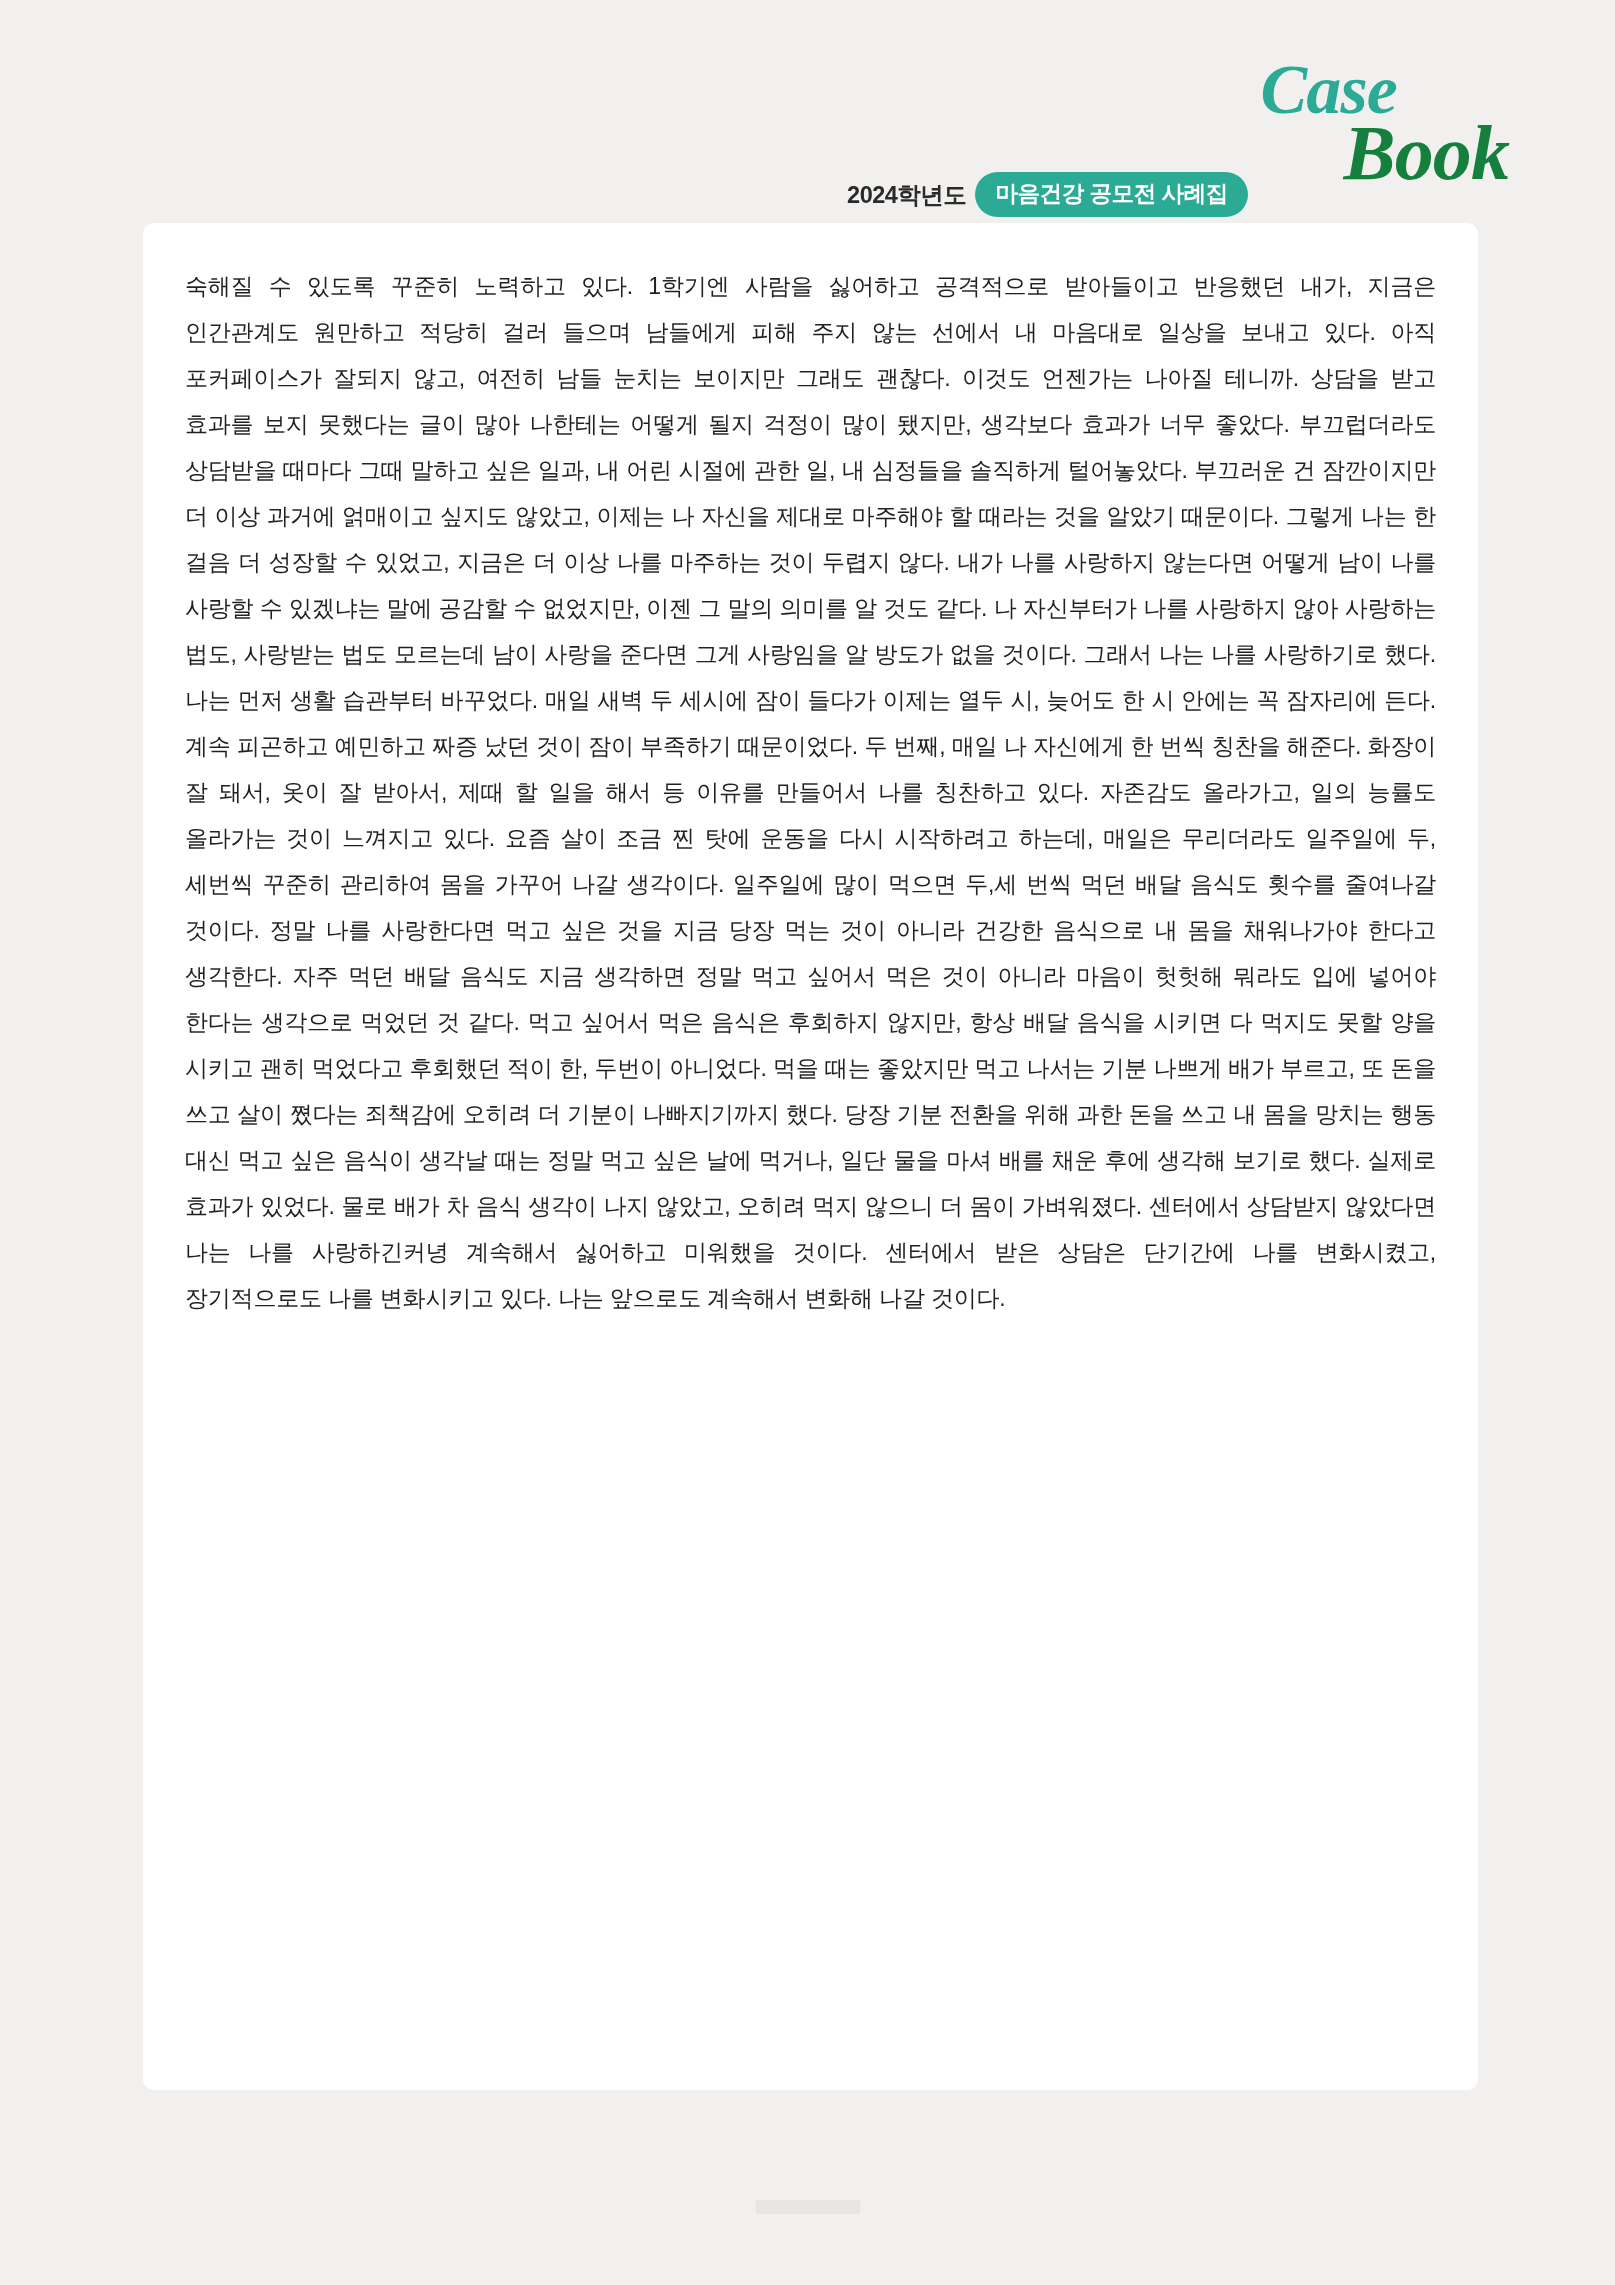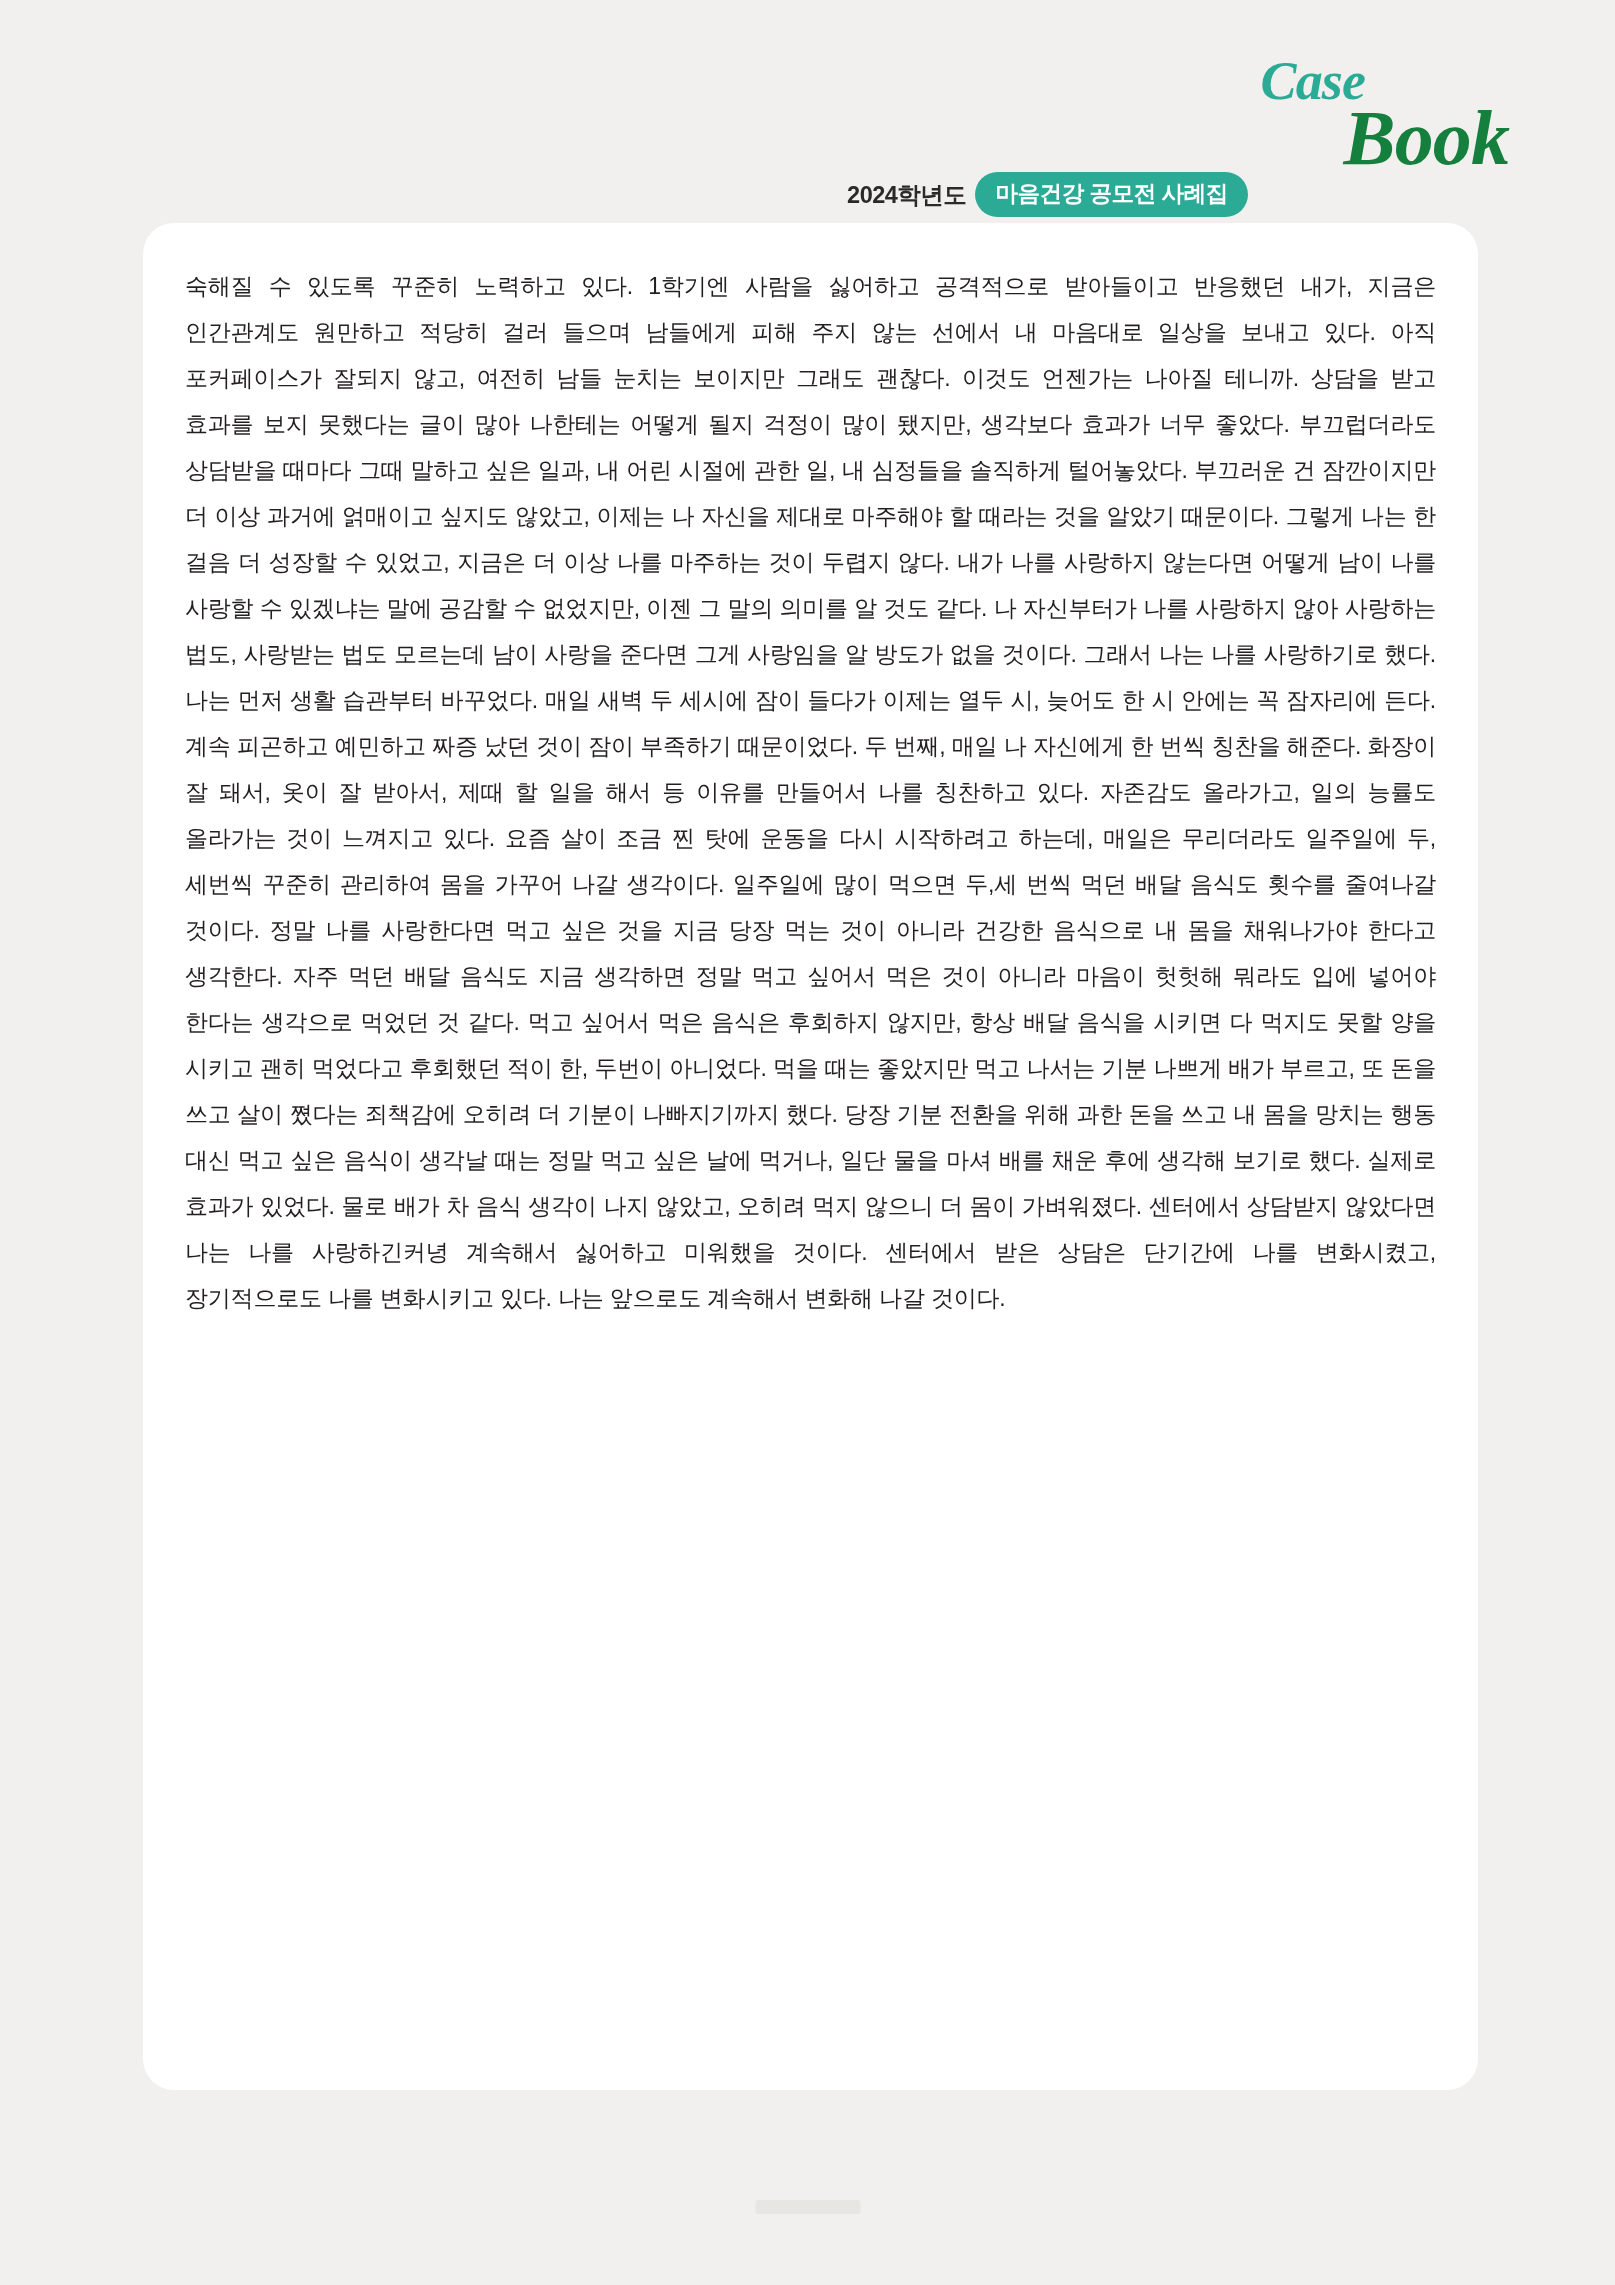--- a/index.html
+++ b/index.html
@@ -50,21 +50,21 @@
   .brand-right {
     display: flex;
     flex-direction: column;
     align-items: flex-start;
     line-height: 0.96;
   }
   .brand-case {
     font-family: "Liberation Serif", serif;
     font-weight: bold;
     font-style: italic;
-    font-size: 54px;
+    font-size: 70px;
     color: #2bab95;
     letter-spacing: -0.9px;
   }
   .brand-book {
     font-family: "Liberation Serif", serif;
     font-weight: bold;
     font-style: italic;
     font-size: 78px;
     color: #15803d;
     letter-spacing: -0.9px;
@@ -73,21 +73,21 @@
   }
 
   
   .sheet {
     position: absolute;
     left: 143px;
     top: 223px;
     width: 1335px;
     height: 1867px;
     background: #ffffff;
-    border-radius: 31px;
+    border-radius: 11px;
   }
   .sheet-body {
     position: absolute;
     left: 42px;
     top: 40px;
     right: 42px;
   }
   .para {
     font-size: 23px;
     line-height: 46px;

